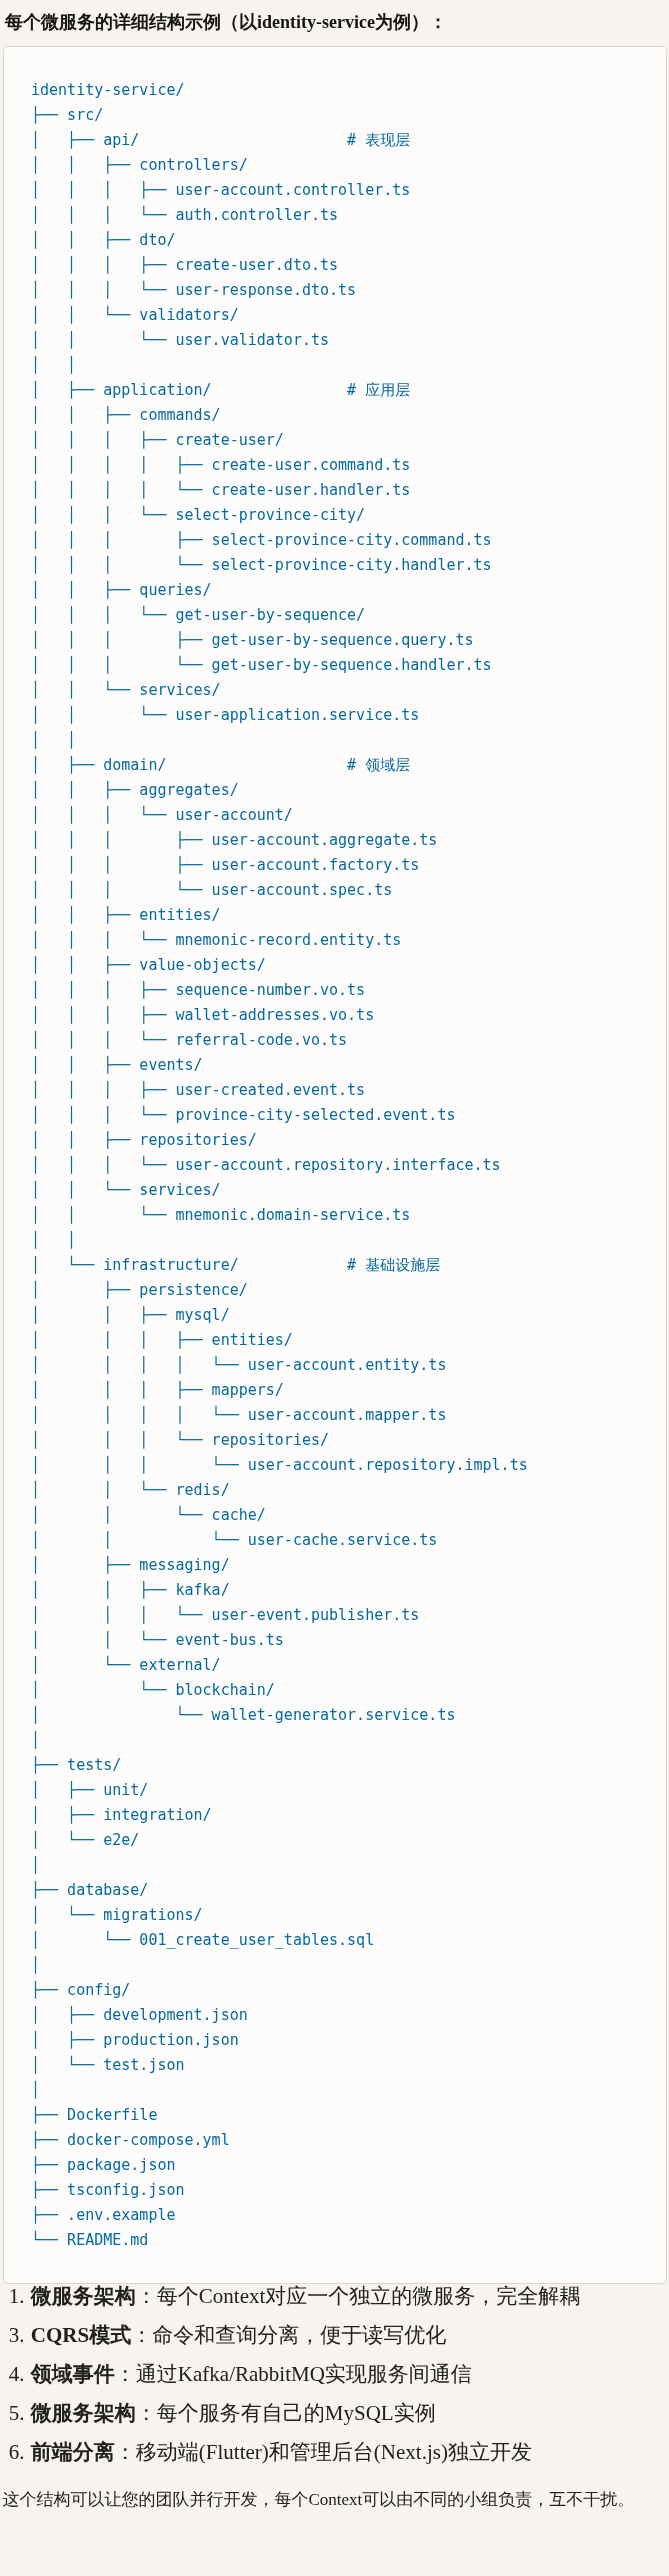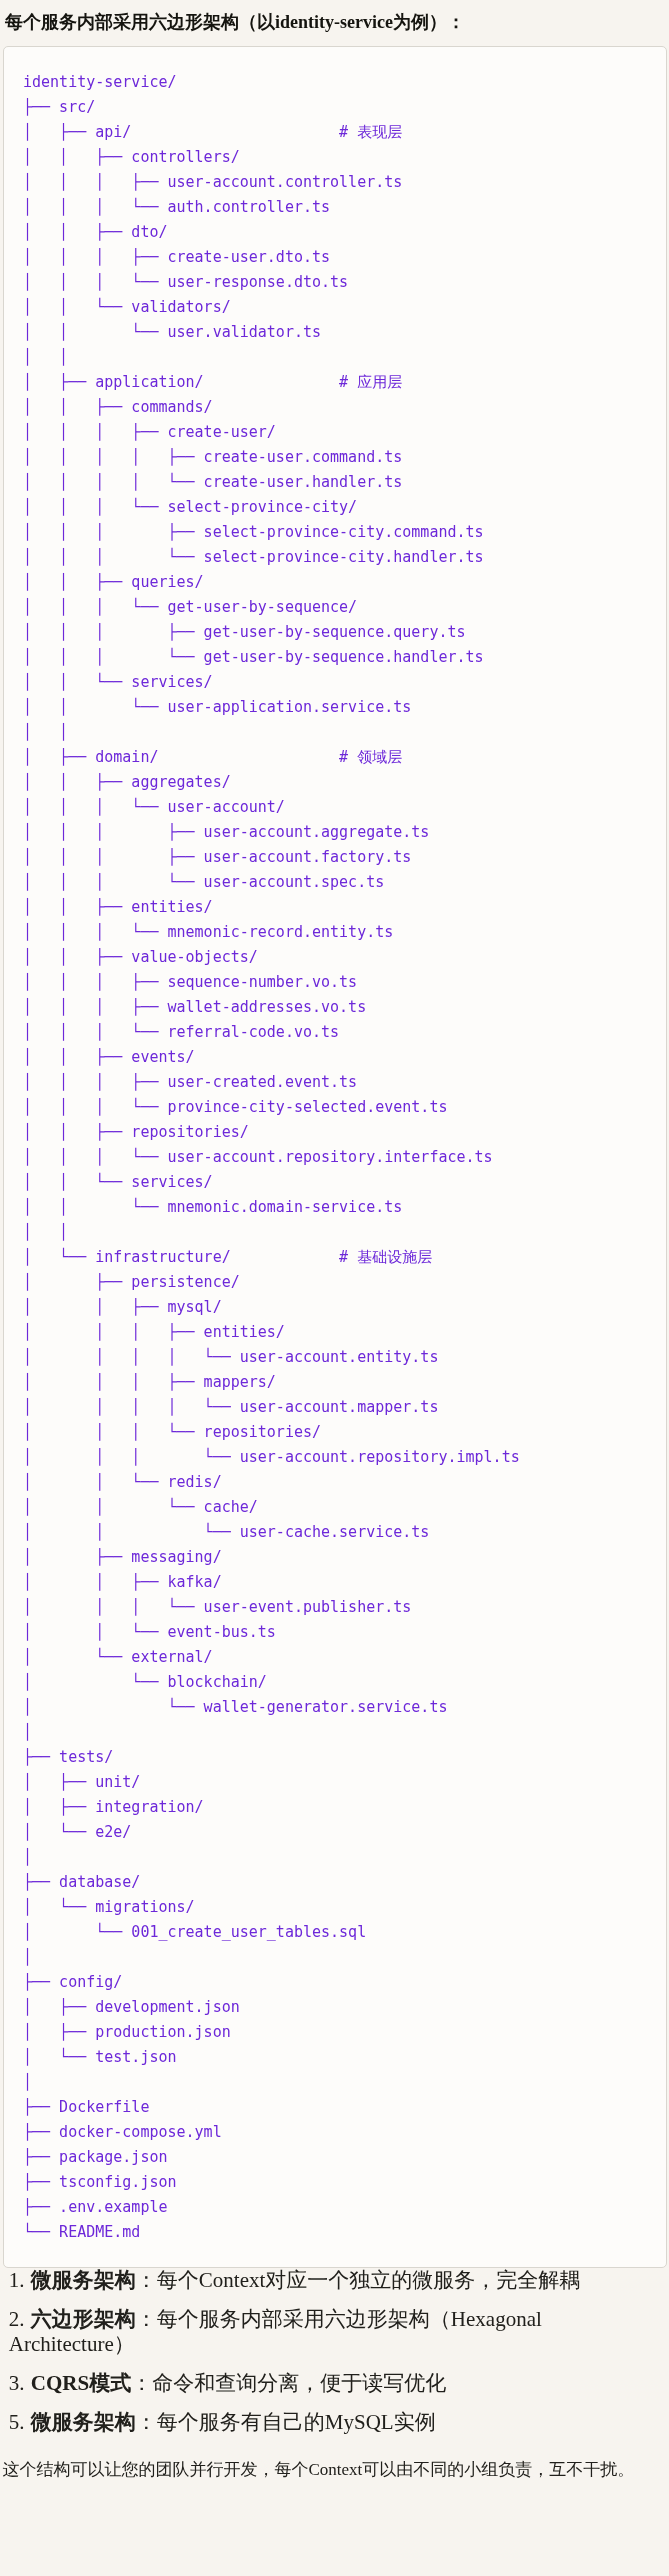--- a/index.html
+++ b/index.html
@@ -20,25 +20,25 @@
   }
 
   .code-block {
     background: #fdfcfa;
     border: 0.6px solid #d9d6cf;
     border-radius: 5px;
     padding: 15.6px 7.5px 15.6px 12.5px;
     overflow: hidden;
   }
   .code-block pre {
-    margin: 7px;
+    margin: 15px;
     font-family: "DejaVu Sans Mono", "Liberation Mono", monospace;
     font-size: 15px;
     line-height: 25px;
-    color: #6d28d9;
+    color: #0369a1;
     white-space: pre;
   }
 
   h2.notes-heading {
     font-size: 19px;
     line-height: 24px;
     font-weight: 700;
     color: #15140f;
     margin: 20px 2.5px 16.3px 2.5px;
   }
@@ -58,21 +58,21 @@
     line-height: 25px;
     margin: 22.5px 0 0 0;
     color: #21201c;
   }
 </style>
 </head>
 <body>
 
 <main>
 
-  <h1 class="page-title">每个服务内部采用六边形架构（以identity-service为例）：</h1>
+  <h1 class="page-title">每个微服务的详细结构示例（以identity-service为例）：</h1>
 
   <section class="code-block">
     <pre id="file-tree">identity-service/
 ├── src/
 │   ├── api/                       # 表现层
 │   │   ├── controllers/
 │   │   │   ├── user-account.controller.ts
 │   │   │   └── auth.controller.ts
 │   │   ├── dto/
 │   │   │   ├── create-user.dto.ts
@@ -154,22 +154,23 @@
 ├── package.json
 ├── tsconfig.json
 ├── .env.example
 └── README.md</pre>
   </section>
 
   <section class="notes">
 
     <div id="notes-list">
         <p class="note-item"><span class="num">1.</span><strong class="label">微服务架构</strong><span>：每个Context对应一个独立的微服务，完全解耦</span></p>
-        <p class="note-item"><span class="num">2.</span><strong class="label">六边形架构</strong><span>：每个服务内部采用六边形架构（Hexagonal Architecture）</span></p>
         <p class="note-item"><span class="num">3.</span><strong class="label">CQRS模式</strong><span>：命令和查询分离，便于读写优化</span></p>
+        <p class="note-item"><span class="num">4.</span><strong class="label">领域事件</strong><span>：通过Kafka/RabbitMQ实现服务间通信</span></p>
         <p class="note-item"><span class="num">5.</span><strong class="label">微服务架构</strong><span>：每个服务有自己的MySQL实例</span></p>
+        <p class="note-item"><span class="num">6.</span><strong class="label">前端分离</strong><span>：移动端(Flutter)和管理后台(Next.js)独立开发</span></p>
       </div>
 
     <p class="closing-para">这个结构可以让您的团队并行开发，每个Context可以由不同的小组负责，互不干扰。</p>
   </section>
 
 </main>
 
 
 </body></html>

